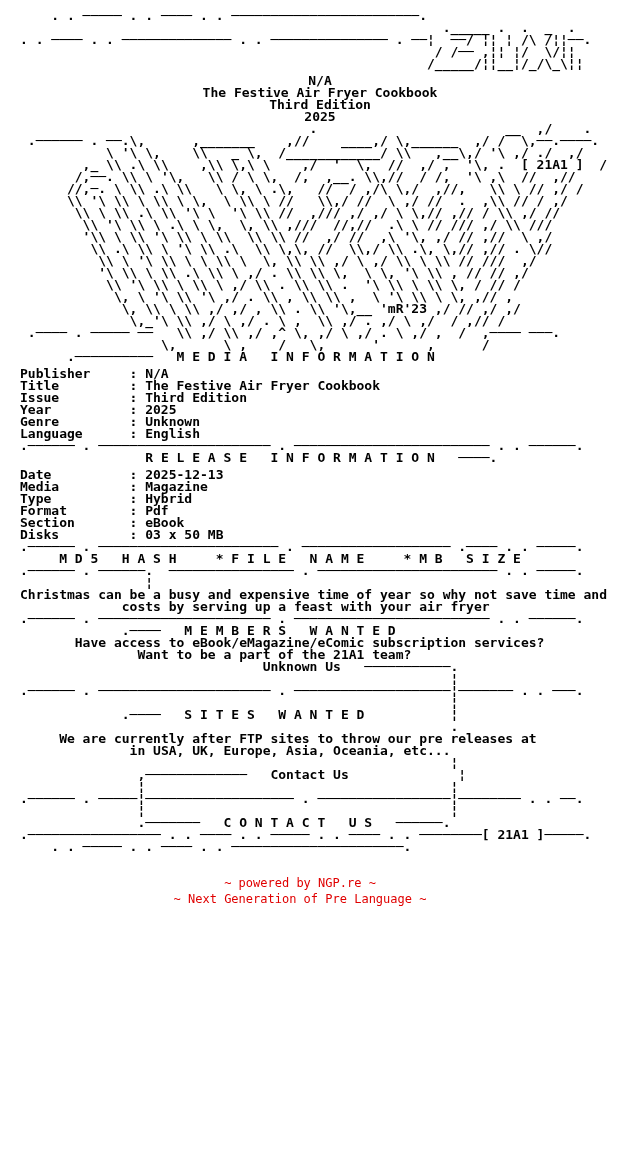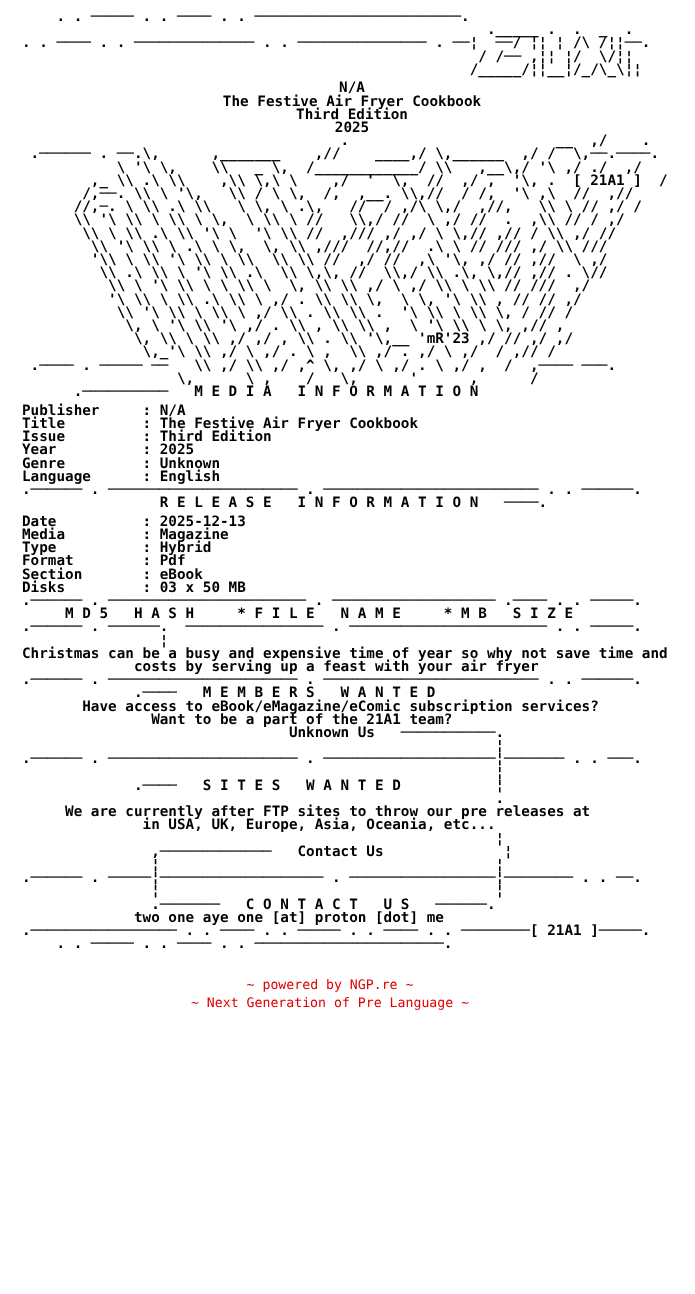--- a/index.html
+++ b/index.html
@@ -123,21 +123,20 @@
   <pre>     We are currently after FTP sites to throw our pre releases at</pre>
   <pre>              in USA, UK, Europe, Asia, Oceania, etc...</pre>
   <pre>                                                       ¦</pre>
   <pre>               ,─────────────   Contact Us              ¦</pre>
   <pre>               ¦                                       ¦</pre>
 
   <pre>.────── . ─────¦─────────────────── . ─────────────────¦──────── . . ──.</pre>
   <pre>               ¦                                       ¦</pre>
 
   <pre>               .───────   C O N T A C T   U S   ──────.</pre>
-  <pre class="m12">             two one aye one [at] proton [dot] me</pre>
 
   <pre class="m12">.───────────────── . . ──── . . ───── . . ──── . . ────────[ 21A1 ]─────.</pre>
   <pre class="m12">    . . ───── . . ──── . . ──────────────────────.</pre>
 
   <div class="red">
     <div>~ powered by NGP.re ~</div>
     <div>~ Next Generation of Pre Language ~</div>
   </div>
 
 </div>

